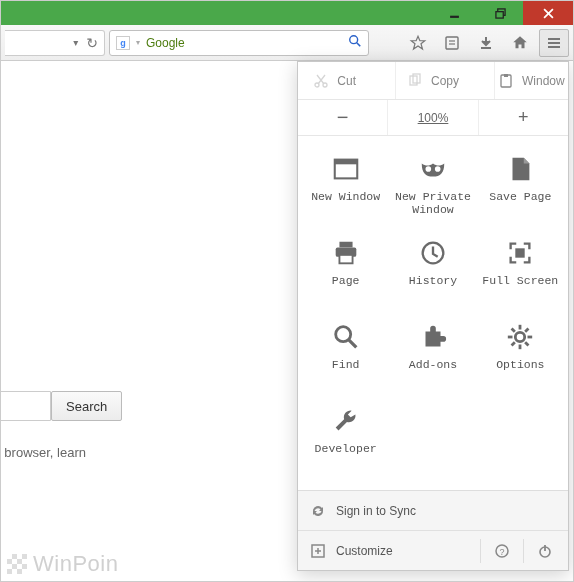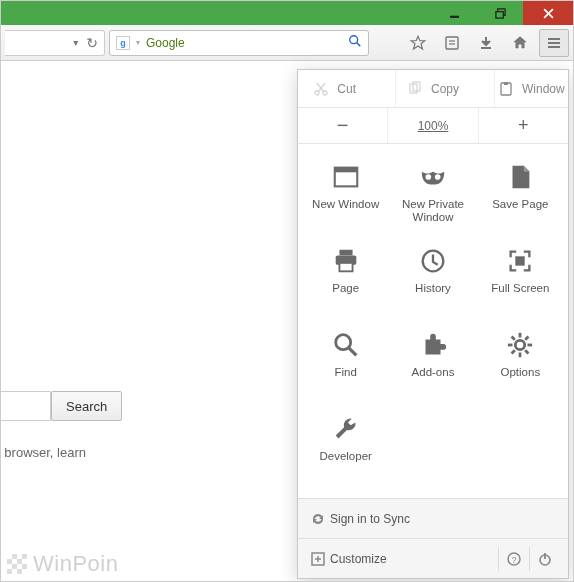--- a/index.html
+++ b/index.html
@@ -19,34 +19,34 @@
   .spacer { flex:1; }
   .content { position:relative; height: calc(582px - 24px - 36px); background:#fff; }
   .leftstuff { position:absolute; left:-40px; top:330px; font-size:12px; color:#555;}
   .leftstuff .srch { display:flex; margin-bottom:24px;}
   .leftstuff input { width:90px; height:30px; border:1px solid #ccc; border-radius:2px 0 0 2px;}
   .leftstuff button { height:30px; padding:0 14px; border:1px solid #bbb; background:linear-gradient(#fafafa,#ececec); border-radius:2px; font-size:13px; color:#333;}
   .leftstuff .tip { color:#666; font-size:13px;}
   .watermark { position:absolute; left:6px; bottom:6px; color:#d0d0d0; font-size:22px; font-weight:300; letter-spacing:0.5px; display:flex; align-items:center; gap:6px;}
   .watermark .sq { width:20px; height:20px; background: repeating-conic-gradient(#ddd 0 25%, #fff 0 50%); background-size:10px 10px;}
   
-  .panel { position:absolute; right:4px; top:8px; width:272px; background:#fff; border:1px solid #c8c8c8; box-shadow:0 4px 18px rgba(0,0,0,0.18); font-size:12px; color:#555;}
+  .panel { position:absolute; right:4px; top:0px; width:272px; background:#fff; border:1px solid #c8c8c8; box-shadow:0 4px 18px rgba(0,0,0,0.18); font-size:12px; color:#555;}
   .panel .row { display:flex; align-items:center; border-bottom:1px solid #e6e6e6;}
   .panel .edit { height:38px;}
   .panel .edit > div { flex:1; display:flex; align-items:center; justify-content:center; gap:8px; color:#888; height:100%;}
   .panel .edit > div + div { border-left:1px solid #eee;margin-left:24px;}
   .panel .edit .dis svg { opacity:0.35;}
   .panel .zoom { height:36px;}
   .panel .zoom > div { flex:1; display:flex; align-items:center; justify-content:center; color:#666; height:100%; font-size:14px;}
   .panel .zoom > div + div { border-left:1px solid #eee;}
   .grid { display:grid; grid-template-columns: repeat(3, 1fr); padding:12px 4px 6px; }
   .gi { display:flex; flex-direction:column; align-items:center; justify-content:flex-start; gap:6px; height:84px; color:#555; font-size:11.5px; text-align:center; padding-top:6px;}
   .gi svg { width:30px; height:30px; }
-  .gi .lbl { line-height:1.15;}
-  .panel .footrow { height:40px; display:flex; align-items:center; padding:0 12px; gap:4px; border-top:1px solid #e0e0e0; background:#f5f5f5; color:#555; font-size:12px;}
+  .gi .lbl { line-height:1.15;font-family:Liberation Mono, monospace;}
+  .panel .footrow { height:40px; display:flex; align-items:center; padding:0 12px; gap:10px; border-top:1px solid #e0e0e0; background:#f5f5f5; color:#555; font-size:12px;}
   .panel .footrow.first { border-top:1px solid #ddd;}
   .panel .footrow .grow { flex:1;}
   .panel .footrow .sep { width:1px; height:24px; background:#ddd;}
   .ico { width:16px; height:16px; color:#888; display:inline-flex;}
   .gico { fill:#6a6a6a; }
 </style>
 </head>
 <body>
 
 <div class="titlebar" style="background:#4aa84a;">

